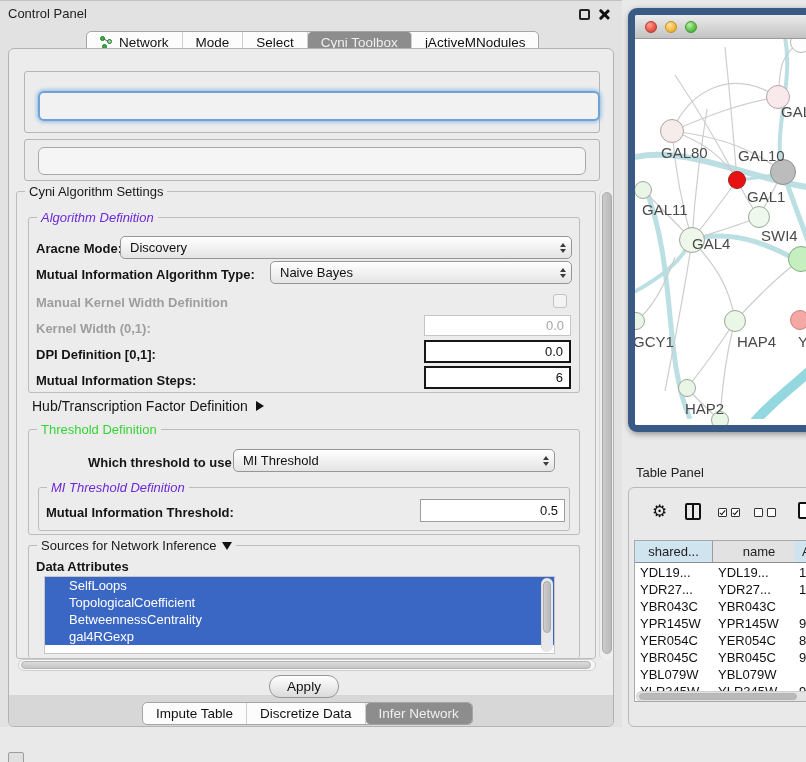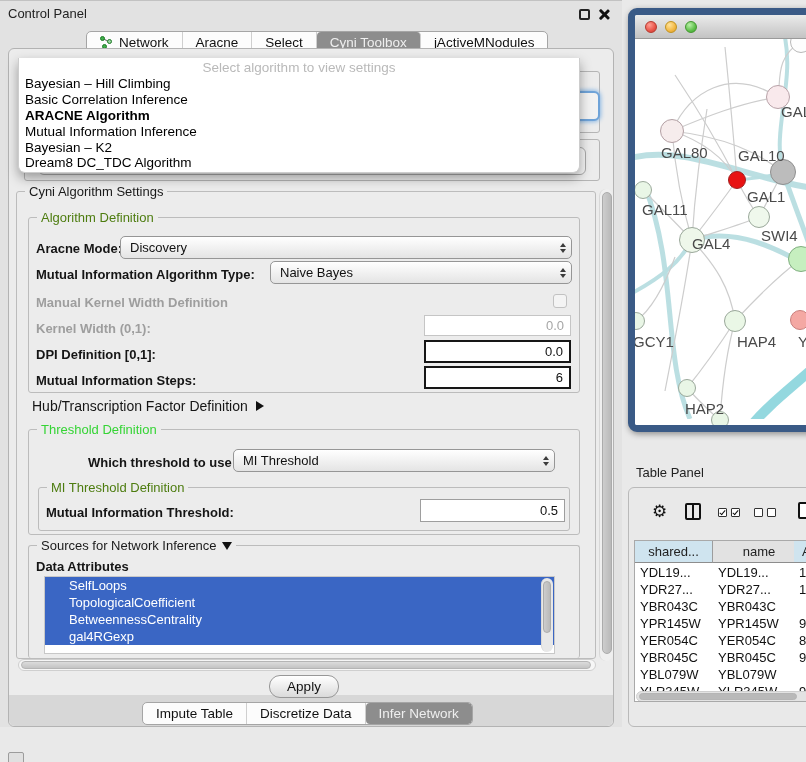--- a/index.html
+++ b/index.html
@@ -25,21 +25,21 @@
   .net-ico .a{width:5px;height:5px;left:0;top:0;} .net-ico .b{width:5px;height:5px;left:7px;top:3px;background:#9ad39f;}
   .net-ico .c{width:5px;height:5px;left:2px;top:8px;}
   .net-ico s{position:absolute;left:3px;top:4px;width:7px;height:1px;background:#777;transform:rotate(30deg);}
 
   .content{left:8px;top:47px;width:606px;height:679px;background:#ececec;border:1px solid #b3b3b3;border-radius:6px;}
   .content-bottom{left:9px;top:694px;width:604px;height:31px;background:#d7d7d7;border-radius:0 0 6px 6px;}
 
   
   .grp{position:absolute;border:1px solid #bcbcbc;border-radius:3px;}
   .grp-t{position:absolute;top:-8px;left:8px;background:#ececec;padding:0 4px;font-size:13px;white-space:nowrap;display:flex;align-items:center;gap:5px;}
-  .t-blue{color:#4d7c0f;} .t-green{color:#35d435;}
+  .t-blue{color:#6d28d9;font-style:italic;} .t-green{color:#35d435;}
 
   .lbl{position:absolute;font-size:13px;font-weight:bold;color:#151515;white-space:nowrap;}
   .lbl.dis{color:#9e9e9e;}
   .plain{font-weight:normal;}
 
   .combo{position:absolute;border:1px solid #969696;border-radius:5px;background:linear-gradient(#ffffff,#e4e4e4);
     display:flex;align-items:center;font-size:13px;padding-left:9px;color:#111;}
   .spin{margin-left:auto;margin-right:5px;display:flex;flex-direction:column;align-items:center;gap:2px;}
   .tri-u{width:0;height:0;border-left:3.5px solid transparent;border-right:3.5px solid transparent;border-bottom:4.5px solid #3c3c3c;}
   .tri-d{width:0;height:0;border-left:3.5px solid transparent;border-right:3.5px solid transparent;border-top:4.5px solid #3c3c3c;}
@@ -118,50 +118,41 @@
       <div class="tab">
         <span class="net-ico">
             <s></s>
             <i class="a"></i>
             <i class="b"></i>
             <i class="c"></i>
           </span>
         <span>Network</span>
       </div>
       <div class="tab">
-          <span>Aracne</span>
+          <span>Mode</span>
         </div>
       <div class="tab">
           <span>Select</span>
         </div>
       <div class="tab sel">
           <span>Cyni Toolbox</span>
         </div>
       <div class="tab">
           <span>jActiveMNodules</span>
         </div>
     </div>
 
     <div class="abs content"></div>
     <div class="abs content-bottom"></div>
 
     <div class="peek-grp" style="left:24px;top:70px;width:576px;height:62px;"></div>
     <div class="peek-combo" style="left:38px;top:90px;width:562px;height:30px;"></div>
     <div class="peek-grp" style="left:24px;top:138px;width:576px;height:42px;"></div>
     <div class="peek-btn" style="left:38px;top:146px;width:548px;height:28px;"></div>
 
-    <div class="abs overlay">
-      <div class="ov-prompt">Select algorithm to view settings</div>
-      <div class="ov-item">Bayesian – Hill Climbing</div>
-      <div class="ov-item">Basic Correlation Inference</div>
-      <div class="ov-item bold">ARACNE Algorithm</div>
-      <div class="ov-item">Mutual Information Inference</div>
-      <div class="ov-item">Bayesian – K2</div>
-      <div class="ov-item">Dream8 DC_TDC Algorithm</div>
-    </div>
 
     <div class="grp" style="left:16px;top:190px;width:580px;height:468px;">
       <span class="grp-t">Cyni Algorithm Settings</span>
     </div>
     <div class="vtrack" style="left:599px;top:188px;width:14px;height:472px;">
       <div class="vthumb" style="left:1.5px;top:3px;width:10px;height:462px;"></div>
     </div>
 
     <div class="grp" style="left:28px;top:216px;width:552px;height:176px;">
       <span class="grp-t t-blue">Algorithm Definition</span>

